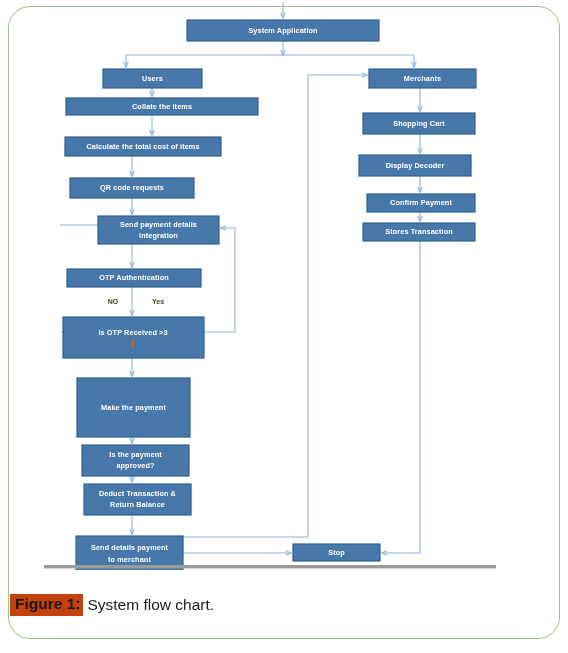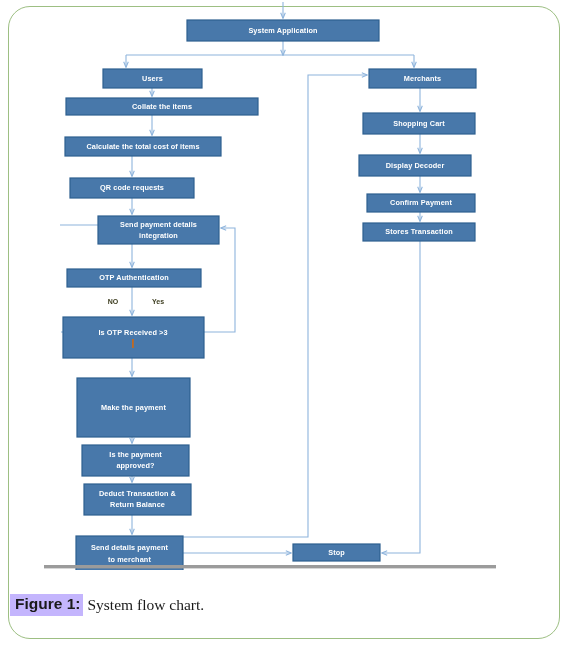--- a/index.html
+++ b/index.html
@@ -64,32 +64,32 @@
     position: absolute;
     left: 10px;
     top: 588px;
     width: 540px;
     height: 34px;
     display: flex;
     align-items: center;
     gap: 0px;
   }
   #caption-figure-tag {
-    background: #c4b5fd;
+    background: #c2410c;
     color: #1a1a1a;
     font-family: "Liberation Sans", sans-serif;
     font-size: 15.5px;
     font-weight: bold;
     padding: 2px 3px 3px 5px;
     line-height: 1.05;
     white-space: nowrap;
   }
   #caption-text {
     color: #1a1a1a;
-    font-family: Liberation Serif, serif;
+    font-family: Liberation Sans, sans-serif;
     font-size: 15.5px;
     font-weight: normal;
     padding-left: 4px;
     white-space: nowrap;
   }
 </style>
 </head>
 <body>
 
 <div id="figure-root">

